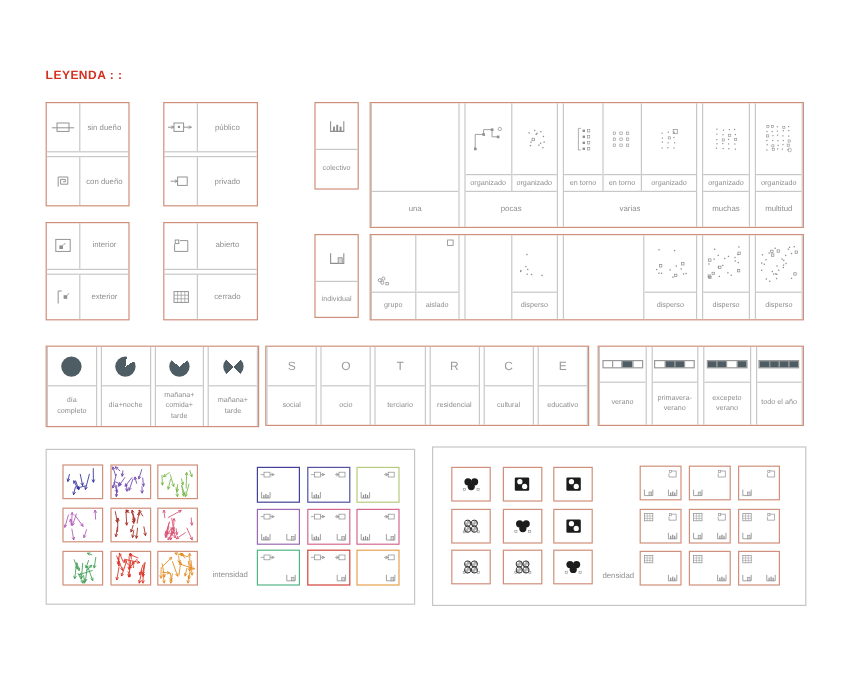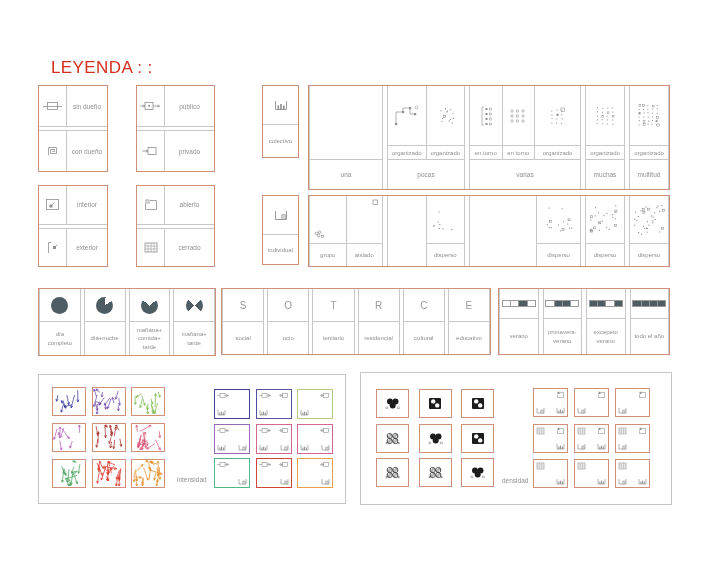--- a/index.html
+++ b/index.html
@@ -1,18 +1,18 @@
 <!DOCTYPE html>
 <html><head>
 <meta charset="utf-8">
 <style>
   html,body{margin:0;padding:0;background:#fff;}
   body{width:709px;height:567px;font-family:"Liberation Sans",sans-serif;}
   .canvas{position:relative;width:709px;height:567px;background:#fff;overflow:hidden;}
-  .title{position:absolute;left:51px;top:58px;font-size:17px;font-weight:normal;color:#d42f1f;letter-spacing:.4px;}
+  .title{position:absolute;left:38px;top:58px;font-size:10px;font-weight:bold;color:#d42f1f;letter-spacing:.4px;}
   .frame{position:absolute;box-sizing:border-box;border:1px solid #d08f7a;background:#fff;}
   .panel{position:absolute;box-sizing:border-box;border:1px solid #c6c6c6;background:#fff;}
   
   .own-grid{display:flex;flex-direction:column;}
   .own-row{flex:1;display:flex;min-height:0;}
   .own-sep{height:3px;border-top:1px solid #c8c8c8;border-bottom:1px solid #c8c8c8;flex:none;}
   .own-icon{width:27px;flex:none;display:flex;align-items:center;justify-content:center;border-right:1px solid #c8c8c8;}
   .own-label{flex:1;display:flex;align-items:center;justify-content:center;font-size:6.5px;color:#8f8f8f;text-align:center;padding:1px;}
   
   .side-box{display:flex;flex-direction:column;}

